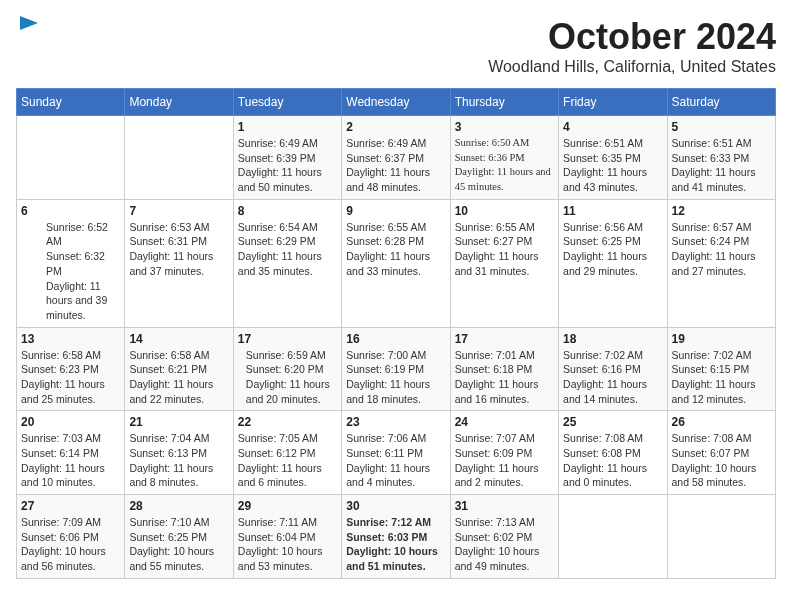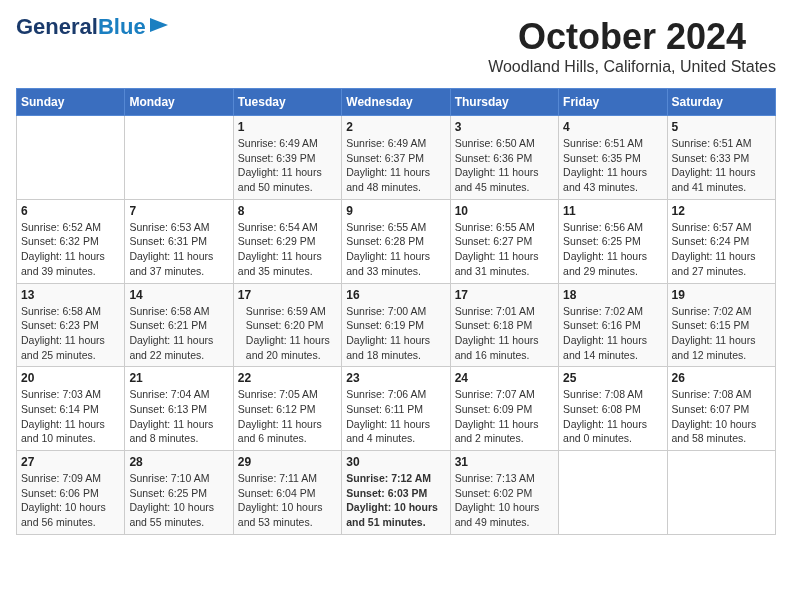--- a/index.html
+++ b/index.html
@@ -22,21 +22,21 @@
       align-items: flex-start;
     }
     .logo-text {
       font-size: 22px;
       font-weight: bold;
       color: #1a3a6b;
       line-height: 1;
     }
     .logo-text span.blue { color: #1a7fc1; }
     .title-block {
-      text-align: center;
+      text-align: right;
     }
     .title-block h1 {
       font-size: 36px;
       font-weight: bold;
       color: #222;
     }
     .title-block h2 {
       font-size: 16px;
       font-weight: normal;
       color: #333;
@@ -45,21 +45,21 @@
       width: 100%;
       border-collapse: collapse;
       font-size: 11px;
     }
     thead th {
       background: #3a6ebf;
       color: #fff;
       padding: 6px 4px;
       text-align: left;
       font-size: 12px;
-      font-weight: bold;
+      font-weight: normal;
       border: 1px solid #5588d4;
     }
     tbody td {
       border: 1px solid #ccc;
       vertical-align: top;
       padding: 4px;
       width: 14.28%;
       min-height: 80px;
       background: #fff;
     }
@@ -79,23 +79,20 @@
       line-height: 1.4;
     }
     .empty-cell { background: #fff !important; }
   </style>
 </head>
 <body>
 
 <div class="header">
   <div class="logo">
     <div style="display:flex; align-items:center;">
-      <span class="logo-text">
-        <span>General</span><span class="blue">Blue</span>
-      </span>
       <svg width="22" height="22" viewBox="0 0 22 22" style="margin-left:2px; margin-top:-4px;">
         <polygon points="2,4 20,11 2,18" fill="#1a7fc1"></polygon>
       </svg>
     </div>
   </div>
   <div class="title-block">
     <h1>October 2024</h1>
     <h2>Woodland Hills, California, United States</h2>
   </div>
 </div>
@@ -123,41 +120,41 @@
 Daylight: 11 hours and 50 minutes.</div>
         </td>
         <td>
           <span class="day-num">2</span>
           <div class="day-info" style="white-space: pre-line;">Sunrise: 6:49 AM
 Sunset: 6:37 PM
 Daylight: 11 hours and 48 minutes.</div>
         </td>
         <td>
           <span class="day-num">3</span>
-          <div class="day-info" style="white-space: pre-line;">Sunrise: 6:50 AM
+          <div class="day-info" style="white-space: pre-line; font-family: Liberation Serif, serif;">Sunrise: 6:50 AM
 Sunset: 6:36 PM
 Daylight: 11 hours and 45 minutes.</div>
         </td>
         <td>
           <span class="day-num">4</span>
           <div class="day-info" style="white-space: pre-line;">Sunrise: 6:51 AM
 Sunset: 6:35 PM
 Daylight: 11 hours and 43 minutes.</div>
         </td>
         <td>
           <span class="day-num">5</span>
           <div class="day-info" style="white-space: pre-line;">Sunrise: 6:51 AM
 Sunset: 6:33 PM
 Daylight: 11 hours and 41 minutes.</div>
         </td>
       </tr>
       <tr>
         <td>
           <span class="day-num">6</span>
-          <div class="day-info" style="white-space: pre-line;">Sunrise: 6:52 AM
+          <div class="day-info" style="white-space: pre-line; margin-left: 25px;">Sunrise: 6:52 AM
 Sunset: 6:32 PM
 Daylight: 11 hours and 39 minutes.</div>
         </td>
         <td>
           <span class="day-num">7</span>
           <div class="day-info" style="white-space: pre-line;">Sunrise: 6:53 AM
 Sunset: 6:31 PM
 Daylight: 11 hours and 37 minutes.</div>
         </td>
         <td>

